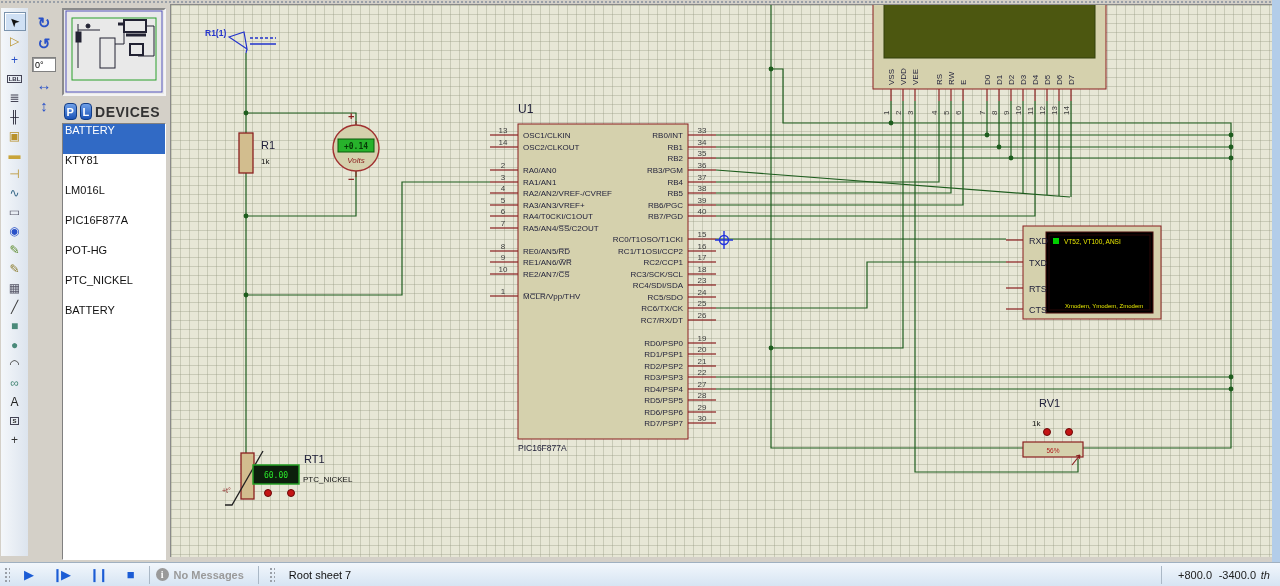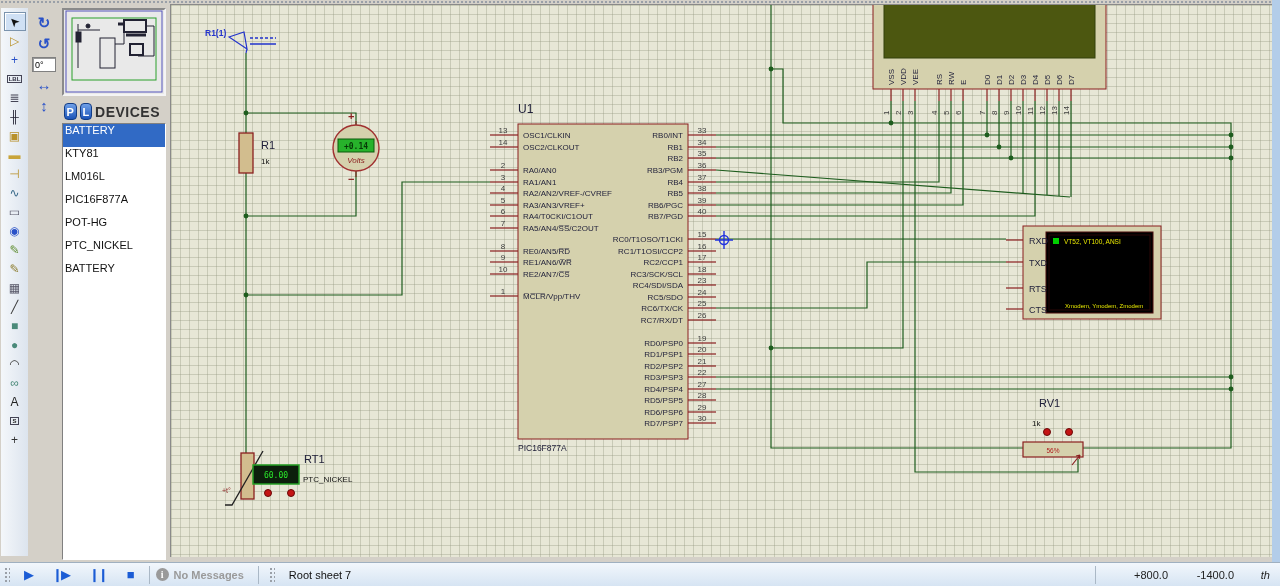--- a/index.html
+++ b/index.html
@@ -39,21 +39,21 @@
   #devices { position:absolute; left:62px; top:100px; width:104px; height:463px;
     background:#d4d0c8; }
   #devices-header { height:23px; display:flex; align-items:center; gap:3px; padding:2px; }
   .pl-btn { width:17px; height:17px; border-radius:4px; color:#fff; font-weight:bold;
     font-size:11px; text-align:center; line-height:17px;
     background:linear-gradient(#6fa0e8,#1c54b8); border:1px solid #123c86; }
   #devices-title { flex:1; text-align:right; font-size:14px; font-weight:bold;
     color:#333; padding-right:4px; letter-spacing:0.5px; }
   #device-list { height:437px; background:#fff; border:1px solid;
     border-color:#808080 #fff #fff #808080; overflow:hidden; }
-  .dev-item { font-size:11px; padding:0 2px; height:23px; line-height:13.5px;
+  .dev-item { font-size:11px; padding:0 2px; height:30px; line-height:13.5px;
     color:#111; white-space:nowrap; }
   .dev-item.sel { background:#316ac5; color:#fff; }
 
   
   #canvas { position:absolute; left:170px; top:4px; width:1102px; height:553px;
     background-color:#e7e7d6;
     background-image:
       linear-gradient(to right, rgba(150,155,130,.38) 1px, transparent 1px),
       linear-gradient(to bottom, rgba(150,155,130,.38) 1px, transparent 1px);
     background-size:9px 9px;
@@ -69,21 +69,21 @@
     background:linear-gradient(#f2f7fc,#d6e4f3); border-top:1px solid #9fb0c0;
     display:flex; align-items:center; font-size:11px; color:#222; }
   .sb-grip { width:6px; height:16px; margin:0 4px; }
   .sb-btn { color:#1b5cd5; font-size:13px; margin:0 10px; letter-spacing:-2px; }
   .sb-sep { width:1px; height:18px; background:#aab8c6; margin:0 6px; }
   .info-icon { display:inline-block; width:13px; height:13px; border-radius:50%;
     background:#9a9a9a; color:#fff; font-size:10px; font-weight:bold; text-align:center;
     line-height:13px; margin-right:5px; font-family:"Liberation Serif",serif; }
   #sb-message { color:#9a9a9a;font-weight:bold; }
   #sb-sheet { color:#111; margin-left:10px; }
-  #sb-right { margin-left:auto; display:flex; align-items:center; gap:22px;
+  #sb-right { margin-left:auto; display:flex; align-items:center; 
     padding-right:10px; }
   #sb-right span { min-width:44px; text-align:right; }
 </style>
 </head>
 <body>
 <div id="app">
 
   <div class="top-strip grip-dots"></div>
 
   <div id="toolbar-main">
@@ -478,18 +478,18 @@
     <div class="sb-btn">■</div>
     <div class="sb-sep"></div>
     <span class="info-icon">i</span>
     <span id="sb-message">No Messages</span>
     <div class="sb-sep" style="margin-left:14px;"></div>
     <div class="sb-grip grip-dots"></div>
     <span id="sb-sheet">Root sheet 7</span>
     <div id="sb-right">
       <div class="sb-sep"></div>
       <span>+800.0</span>
-      <span>-1400.0</span>
+      <span>-3400.0</span>
       <span style="min-width:14px;font-style:italic;">th</span>
     </div>
   </div>
 
 </div>
 
 </body></html>

